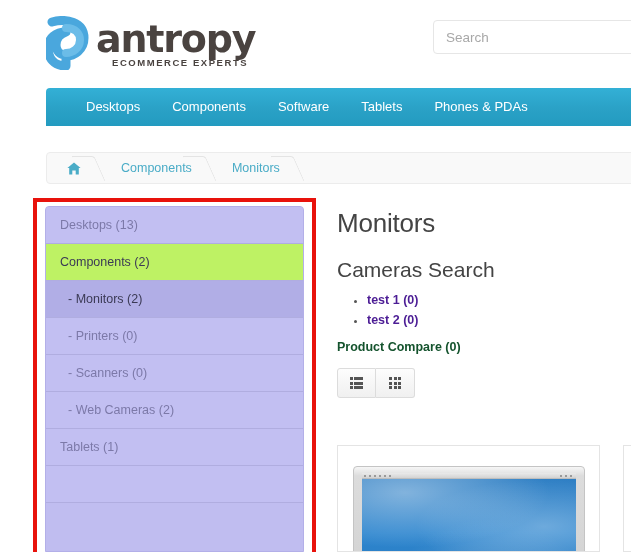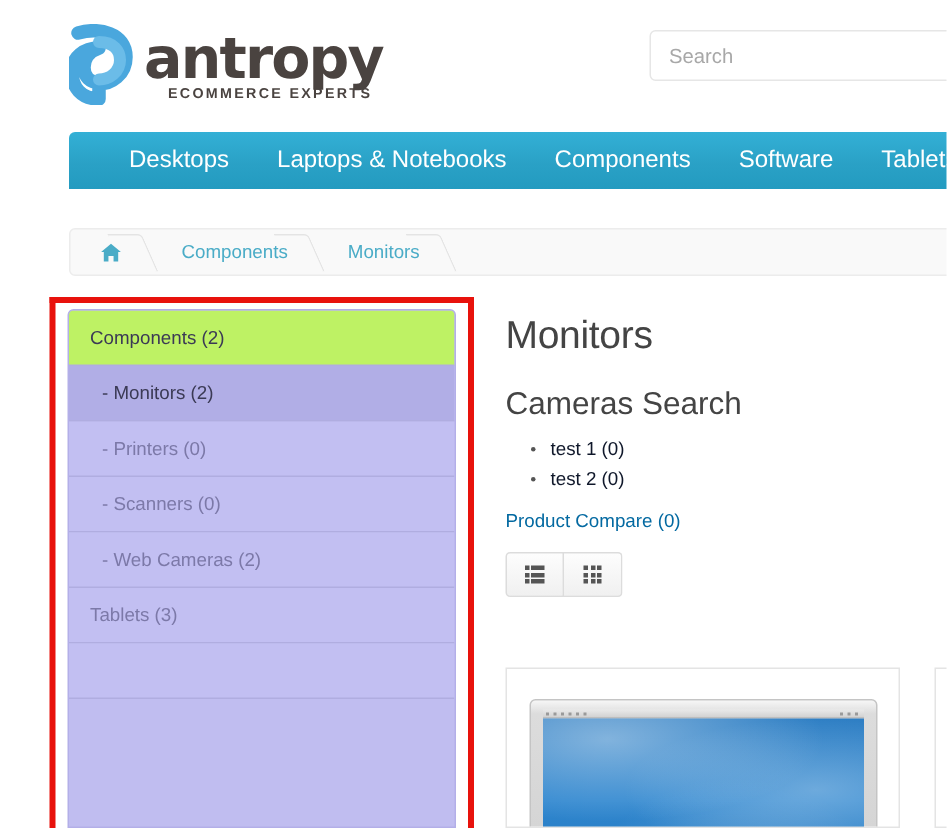--- a/index.html
+++ b/index.html
@@ -51,21 +51,21 @@
   
   #nav {
     position:absolute; left:46px; top:88px;
     width:620px; height:38px;
     background:linear-gradient(to bottom, #33b0d6 0%, #2aa1c6 55%, #239bc0 100%);
     border-radius:4px 4px 0 0;
     display:flex; align-items:center;
     padding-left:24px;
   }
   .nav-item {
-    color:#ffffff; font-size:16px;
+    color:#ffffff; font-size:13px;
     font-family:"Liberation Sans", sans-serif;
     padding:0 16px; line-height:38px;
     white-space:nowrap; cursor:pointer;
   }
 
   
   #breadcrumb {
     position:absolute; left:46px; top:152px;
     width:620px; height:32px;
     background:#f9f9f9;
@@ -139,25 +139,25 @@
   #refine-title {
     font-size:21px; font-weight:normal; color:#444;
     margin:16px 0 0 0; line-height:28px;
   }
   #refine-list {
     margin:6px 0 0 0; padding-left:30px; list-style:disc;
   }
   #refine-list li { margin:2px 0; }
   #refine-list li::marker { color:#555; font-size:11px; }
   .refine-link {
-    font-size:12.5px; color:#0f172a; text-decoration:none; cursor:pointer;
+    font-size:12.5px; color:#4c1d95; text-decoration:none; cursor:pointer;font-weight:bold;
   }
   #compare-link {
     display:block; margin-top:12px;
-    font-size:12.5px; color:#0369a1; text-decoration:none; cursor:pointer;
+    font-size:12.5px; color:#14532d; text-decoration:none; cursor:pointer;font-weight:bold;
   }
 
   
   #view-toggle {
     margin-top:14px; display:flex;
   }
   .view-btn {
     width:39px; height:30px;
     background:linear-gradient(to bottom,#fdfdfd 0%,#f0f0f0 100%);
     border:1px solid #dcdcdc;
@@ -232,45 +232,45 @@
         <div id="logo-word">antropy</div>
         <div id="logo-tag">ECOMMERCE EXPERTS</div>
       </div>
     </div>
 
     <input id="search-box" type="text" placeholder="Search" style="">
   </div>
 
   <div id="nav">
       <div class="nav-item">Desktops</div>
-      <div class="nav-item">Laptops &amp; Notebooks</div>
       <div class="nav-item">Components</div>
       <div class="nav-item">Software</div>
       <div class="nav-item">Tablets</div>
       <div class="nav-item">Phones &amp; PDAs</div>
     </div>
 
   <div id="breadcrumb">
     <div class="crumb">
       <svg class="home-ico" width="14" height="13" viewBox="0 0 14 13">
         <path d="M7 0.5 L0.4 6 H2.2 V12.4 H5.3 V8.6 H8.7 V12.4 H11.8 V6 H13.6 Z" fill="#4aacc7"></path>
       </svg>
     </div>
   <div class="crumb">Components</div>
       <div class="crumb">Monitors</div>
     </div>
 
   <div id="sidebar-highlight"></div>
   <div id="sidebar">
+      <div class="cat-item">Desktops (13)</div>
       <div class="cat-item active">Components (2)</div>
       <div class="cat-item sub active-sub">- Monitors (2)</div>
       <div class="cat-item sub">- Printers (0)</div>
       <div class="cat-item sub">- Scanners (0)</div>
       <div class="cat-item sub">- Web Cameras (2)</div>
-      <div class="cat-item">Tablets (3)</div>
+      <div class="cat-item">Tablets (1)</div>
       <div class="cat-item"></div>
     </div>
 
   <div id="content">
     <h1 id="page-title">Monitors</h1>
     <h2 id="refine-title">Cameras Search</h2>
     <ul id="refine-list">
         <li><a href="#" class="refine-link">test 1 (0)</a></li>
         <li><a href="#" class="refine-link">test 2 (0)</a></li>
       </ul>

